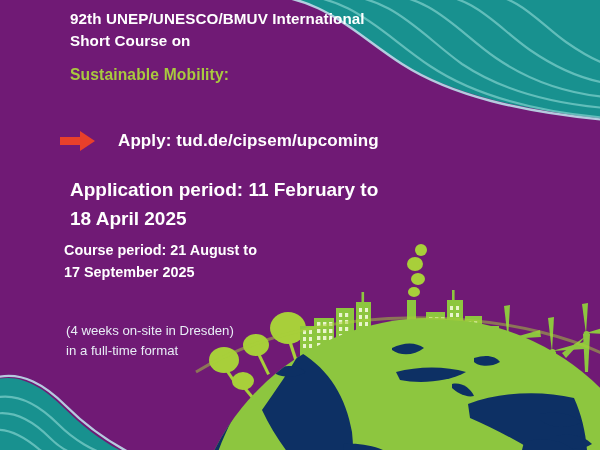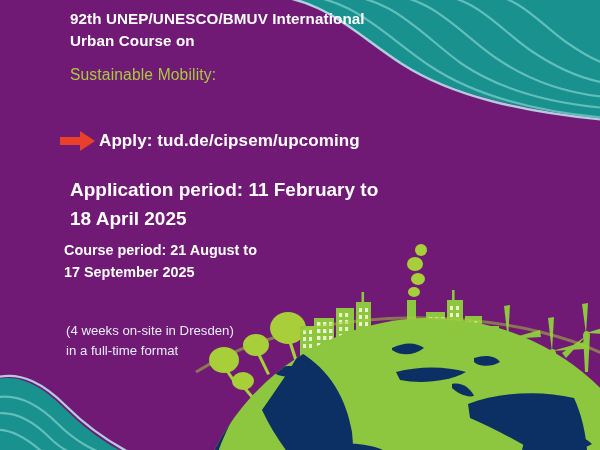--- a/index.html
+++ b/index.html
@@ -42,32 +42,32 @@
     line-height: 1.42;
     letter-spacing: .1px;
   }
 
   #course-title {
     left: 70px;
     top: 64px;
     width: 440px;
     color: #a9c93f;
     font-size: 15.6px;
-    font-weight: normal;
+    font-weight: bold;
     line-height: 1.45;
     letter-spacing: .15px;
   }
 
   #apply-row {
     position: absolute;
     left: 60px;
     top: 130px;
     display: flex;
     align-items: center;
-    gap: 3px;
+    gap: 22px;
   }
   #apply-text {
     color: #ffffff;
     font-size: 17px;
     font-weight: bold;
     letter-spacing: .1px;
     white-space: nowrap;
   }
 
   #application-period {
@@ -378,21 +378,21 @@
       </g>
 
       <path d="M 196,372 C 260,332 350,316 430,318 C 512,320 580,338 626,366" fill="none" stroke="#a8cf3a" stroke-width="3" opacity="0.5"></path>
     </g>
   </svg>
 
   <div id="content">
 
     <div class="txt" id="course-heading">
       <span>92th UNEP/UNESCO/BMUV International</span><br>
-      <span>Urban Course on</span>
+      <span>Short Course on</span>
     </div>
 
     <div class="txt" id="course-title">
       <span>Sustainable Mobility:</span><br>
     </div>
 
     <div id="apply-row">
       <svg width="36" height="22" viewBox="0 0 36 22">
         <path d="M 0,7 L 20,7 L 20,1 L 35,11 L 20,21 L 20,15 L 0,15 Z" fill="#e8402a"></path>
       </svg>

